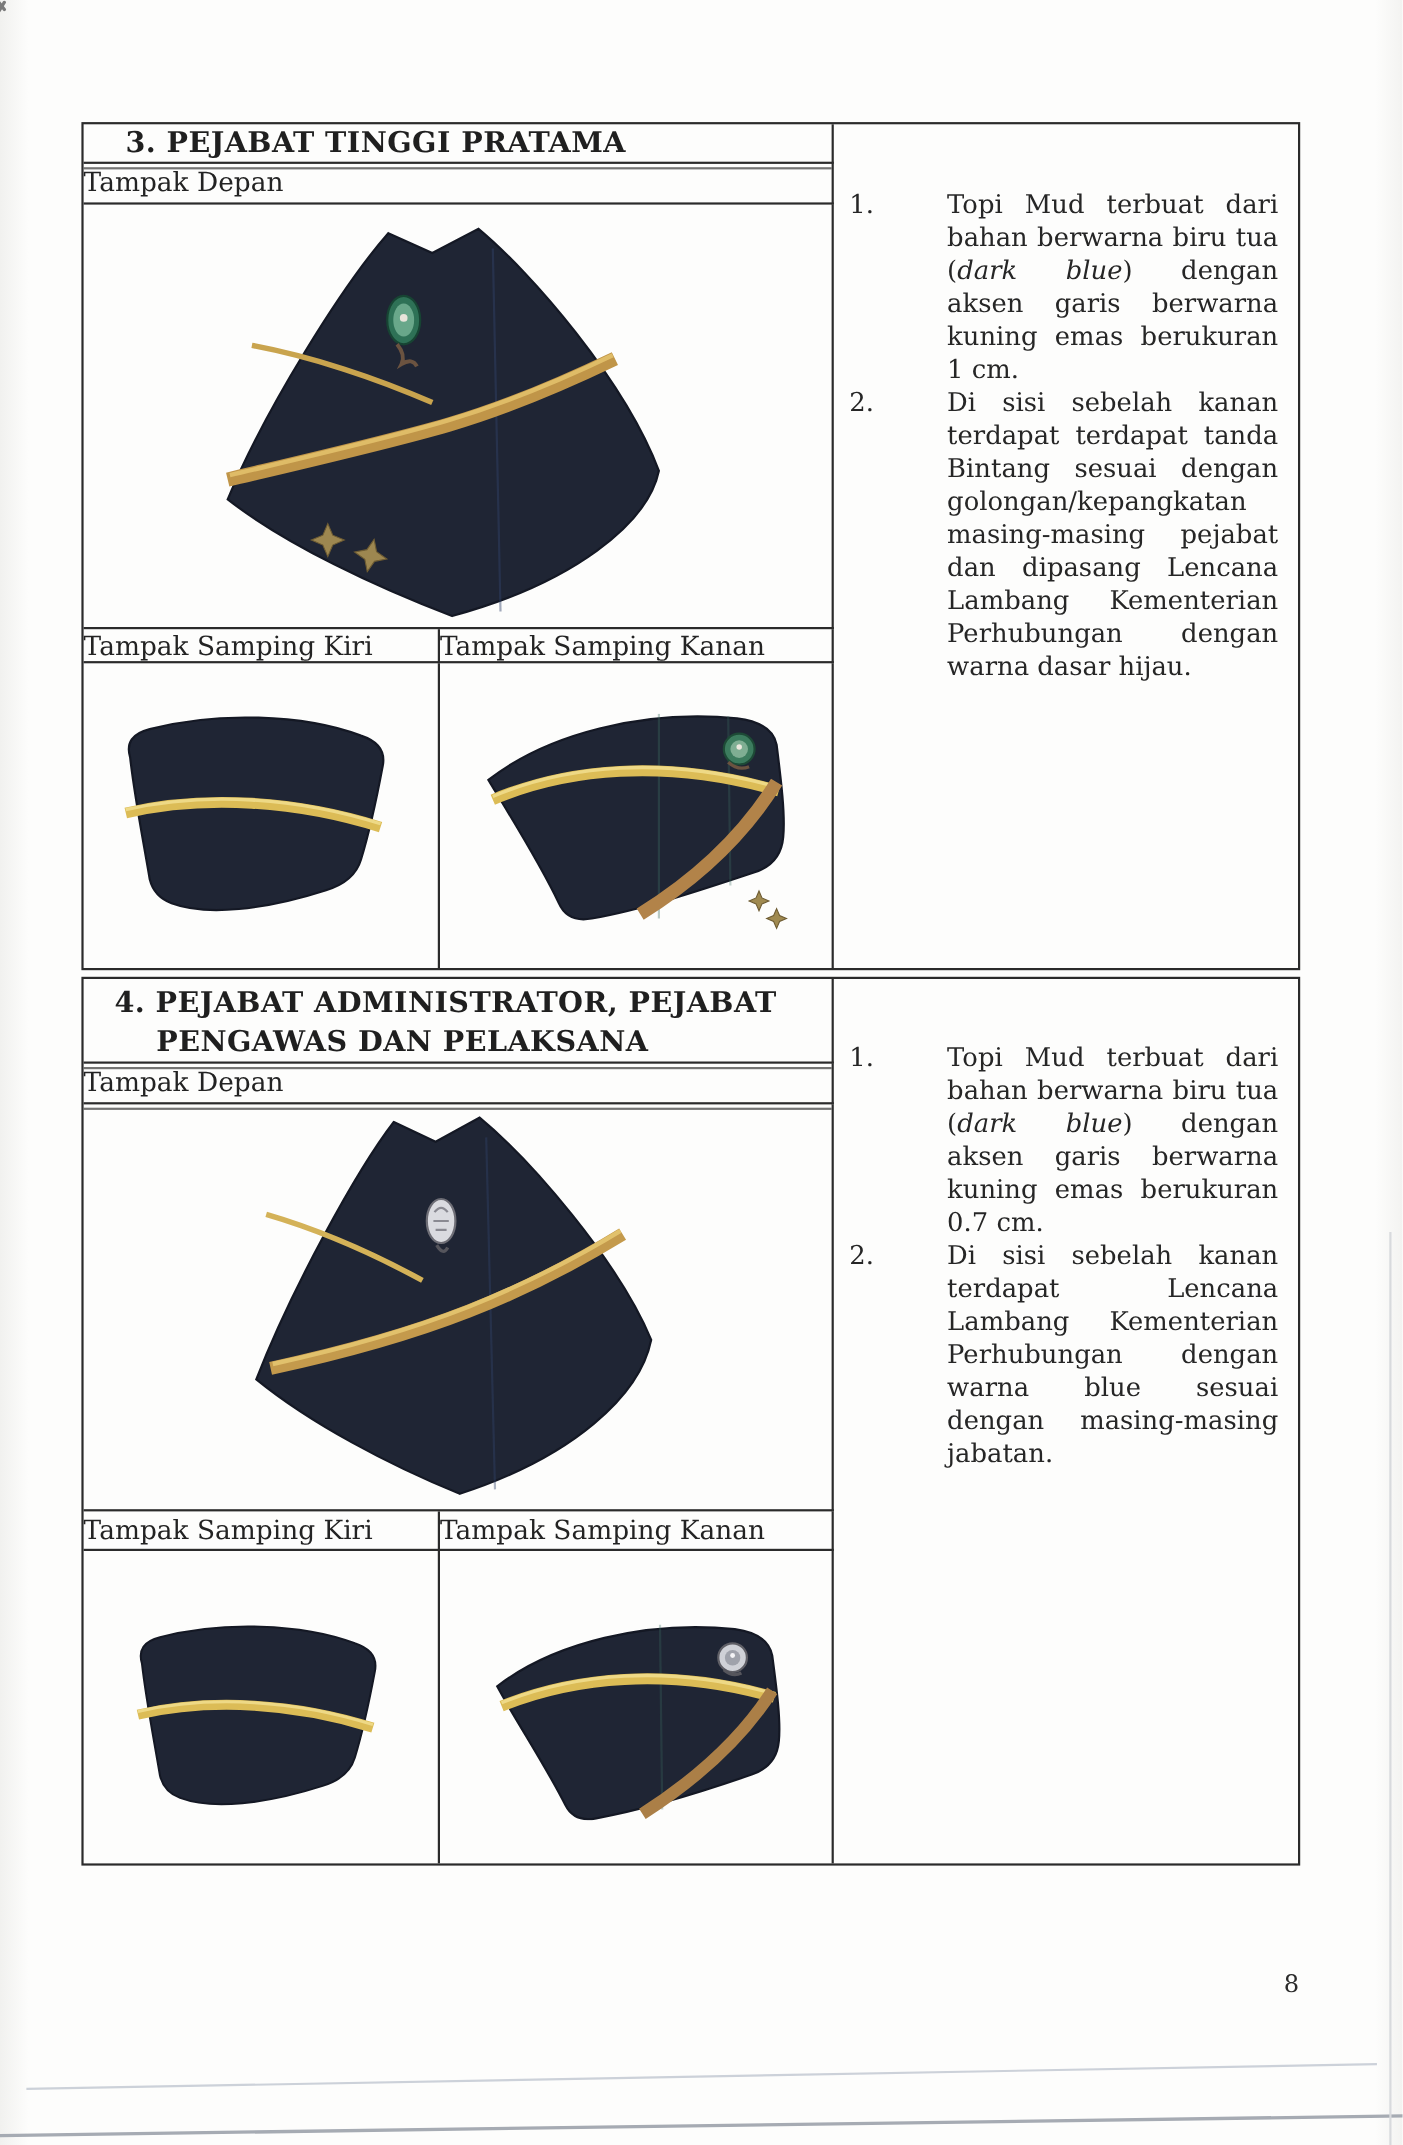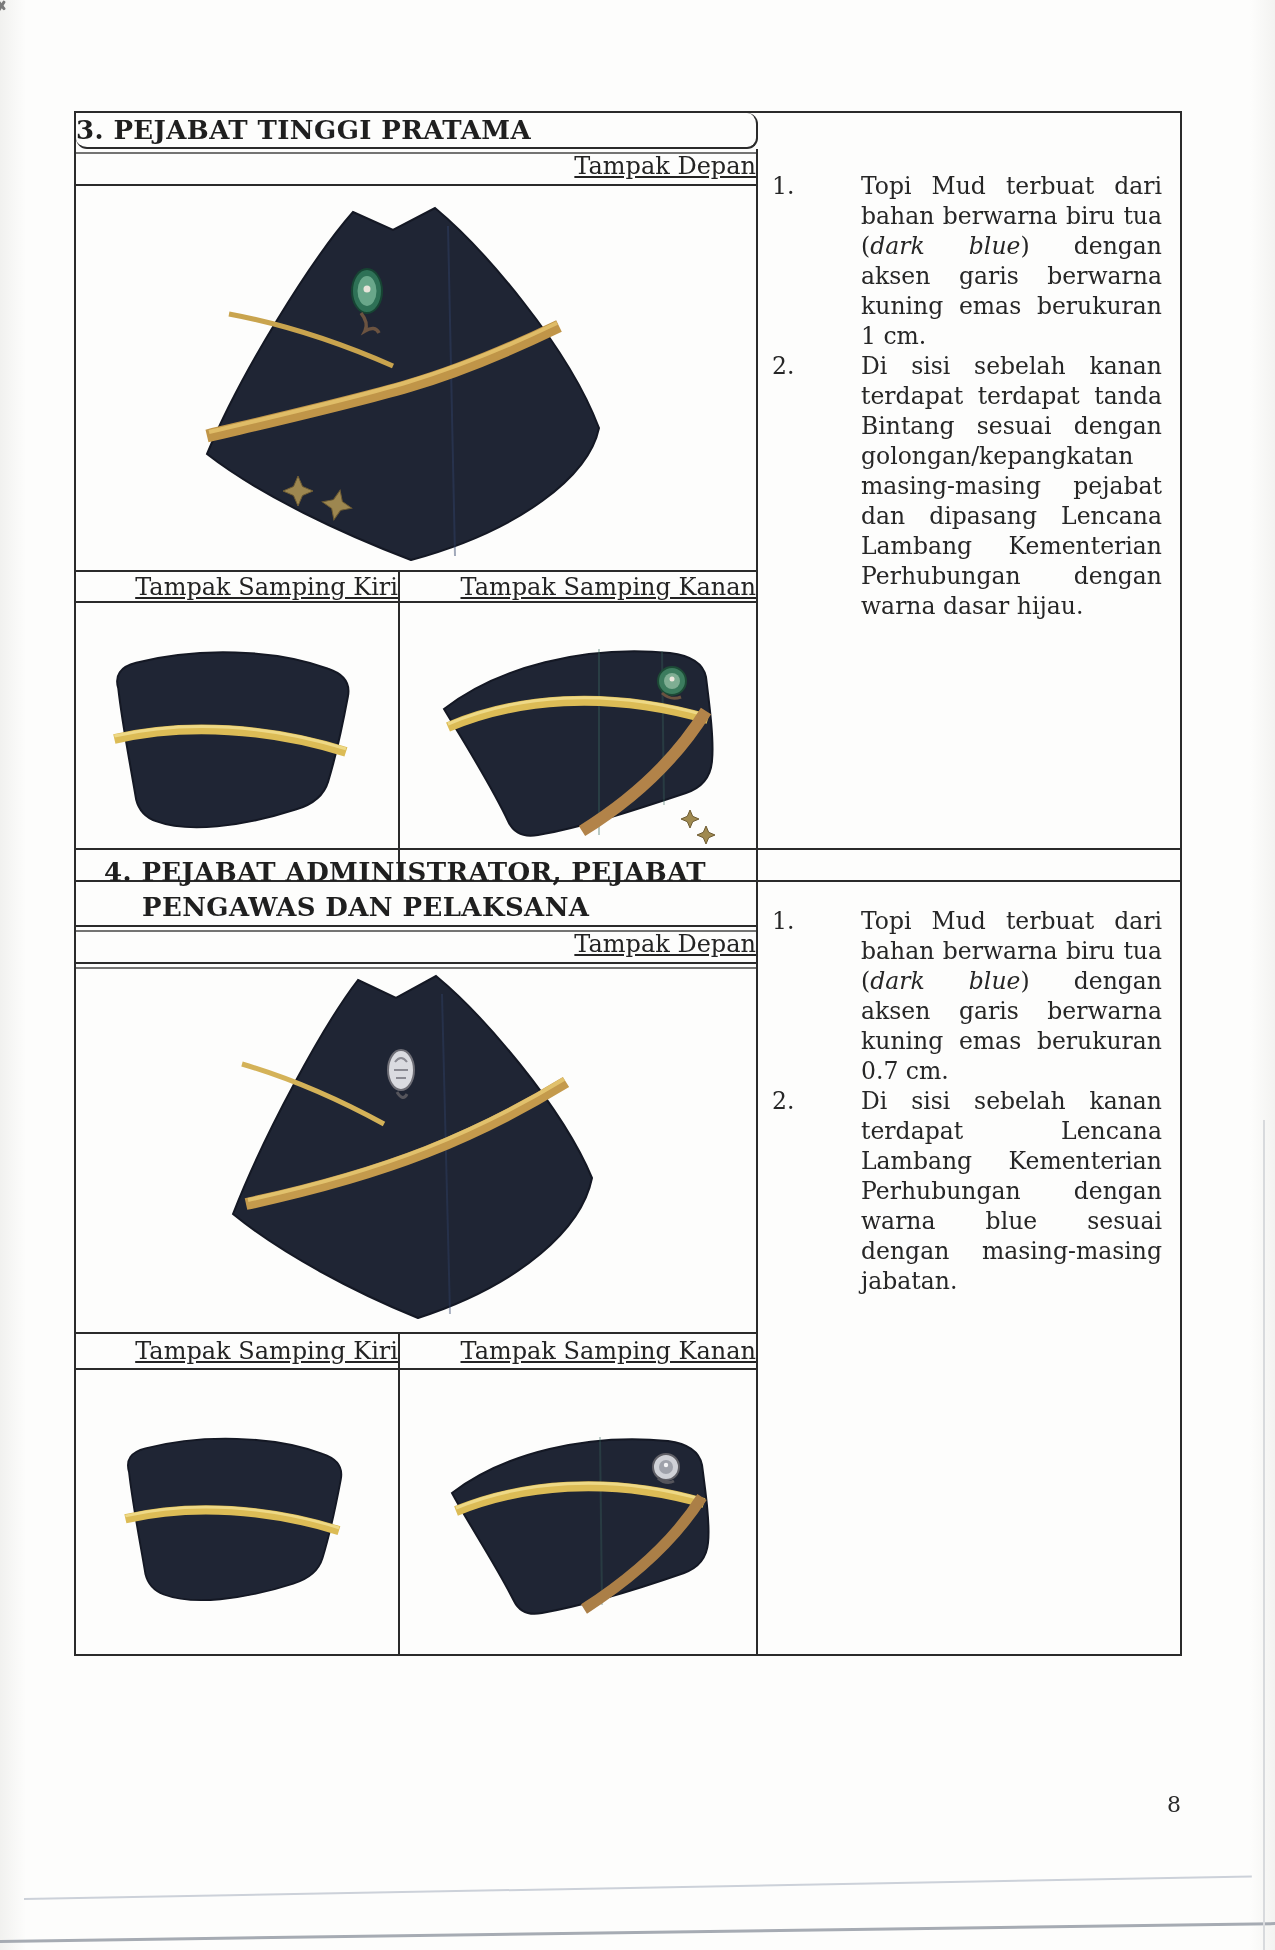--- a/index.html
+++ b/index.html
@@ -16,45 +16,45 @@
   .tick1{left:107;top:10;width:3px;height:12px;transform:rotate(32deg);}
   .tick2{left:57;top:72;width:3px;height:11px;transform:rotate(-38deg);}
   .scanline1{position:absolute;left:24px;top:1898px;width:1228px;height:2px;background:#ccd1d9;
     transform:rotate(-1.05deg);transform-origin:left center;}
   .scanedge{position:absolute;left:-8px;top:1940px;width:1300px;height:3px;background:#a6abb3;
     transform:rotate(-0.8deg);transform-origin:left center;}
   .scanline-r{position:absolute;left:1263px;top:1120px;width:2px;height:830px;background:#d8dadd;}
   
   .tbl{position:absolute;border:2px solid #2b2b2b;box-sizing:border-box;}
   .t3{left:74px;top:111px;width:1108px;height:771px;}
-  .t4{left:74px;top:848px;width:1108px;height:808px;}
+  .t4{left:74px;top:888px;width:1108px;height:808px;}
   .cell{position:absolute;box-sizing:border-box;}
   .bb{border-bottom:2px solid #2b2b2b;}
   .br{border-right:2px solid #2b2b2b;}
   .ghost:after{content:"";position:absolute;left:0;right:0;bottom:-7px;height:2px;background:#454545;opacity:.75;}
   .sec-title{font-weight:bold;font-size:26px;letter-spacing:.4px;color:#1f1f1f;}
-  .t3 .r-hdr{left:0;top:0;width:682px;height:36px;line-height:35px;border-radius:11px;}
+  .t3 .r-hdr{left:0;top:0;width:682px;height:36px;line-height:35px;padding-left:38px;}
   .t3 .r-sub{left:0;top:36px;width:682px;height:37px;}
   .t3 .r-front{left:0;top:73px;width:682px;height:386px;}
   .t3 .r-sideh-l{left:0;top:459px;width:324px;height:31px;line-height:30px;}
   .t3 .r-sideh-r{left:324px;top:459px;width:358px;height:31px;line-height:30px;}
   .t3 .r-sideimg{left:0;top:490px;width:682px;height:277px;}
   .t3 .r-sideimg .subdiv{position:absolute;left:322px;top:0;width:2px;height:100%;background:#2b2b2b;}
   .t3 .r-notes{left:682px;top:0;width:422px;height:767px;padding:58px 18px 0 12px;}
   .t4 .r-hdr{left:0;top:0;width:682px;height:77px;padding-top:5px;}
   .t4 .r-hdr .l1{padding-left:28px;line-height:35px;}
   .t4 .r-hdr .l2{padding-left:66px;line-height:35px;}
   .t4 .r-sub{left:0;top:77px;width:682px;height:37px;}
   .t4 .r-front{left:0;top:114px;width:682px;height:370px;}
   .t4 .r-sideh-l{left:0;top:484px;width:324px;height:36px;line-height:34px;}
   .t4 .r-sideh-r{left:324px;top:484px;width:358px;height:36px;line-height:34px;}
   .t4 .r-sideimg{left:0;top:520px;width:682px;height:284px;}
   .t4 .r-sideimg .subdiv{position:absolute;left:322px;top:0;width:2px;height:100%;background:#2b2b2b;}
   .t4 .r-notes{left:682px;top:0;width:422px;height:804px;padding:56px 18px 0 12px;}
-  .view-label{font-size:24px;text-align:right;line-height:35px;color:#232323;text-decoration:underline;}
+  .view-label{font-size:24px;text-align:left;line-height:35px;color:#232323;}
   
   .note{display:flex;margin:0 0 0 2px;}
   .note .n{flex:none;width:42px;font-size:23.5px;line-height:30px;}
   .note .t{flex:1;font-size:23.5px;line-height:30px;text-align:justify;text-align-last:left;margin-left:47px;}
   .em{font-style:italic;}
   
   .photo{position:absolute;}
   .pagenum{position:absolute;left:1167px;top:1792px;font-size:22px;color:#2b2b2b;}
 </style>
 </head>

